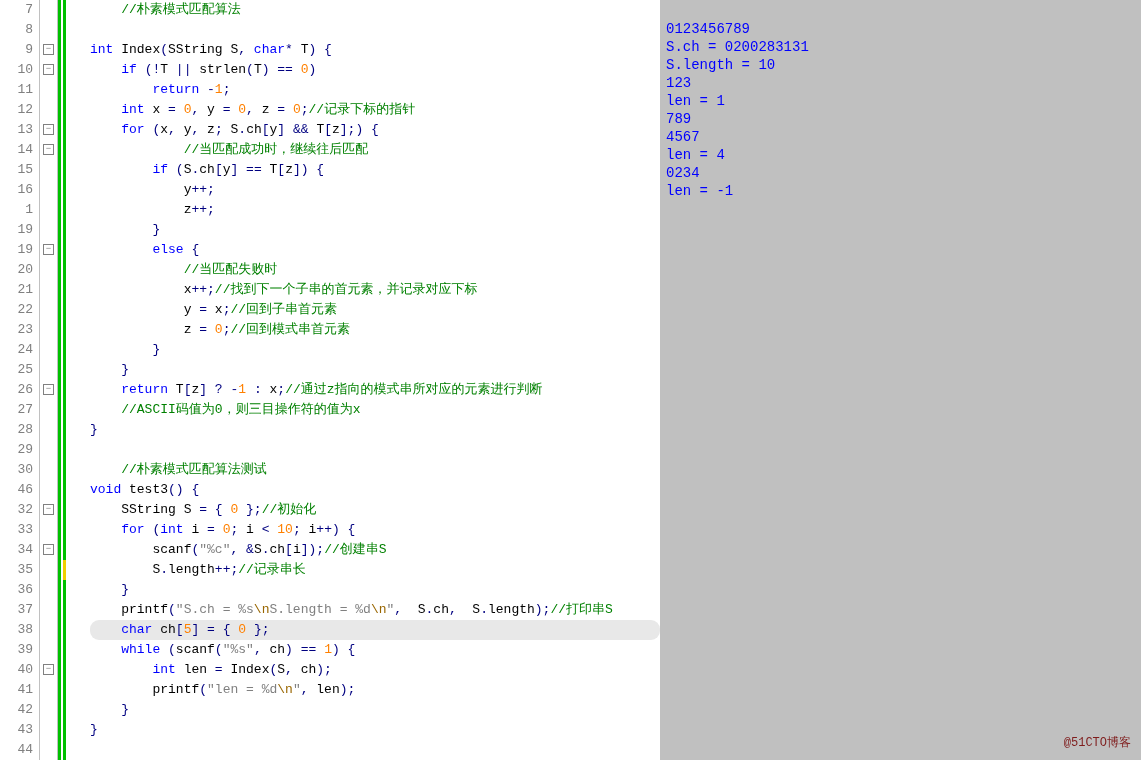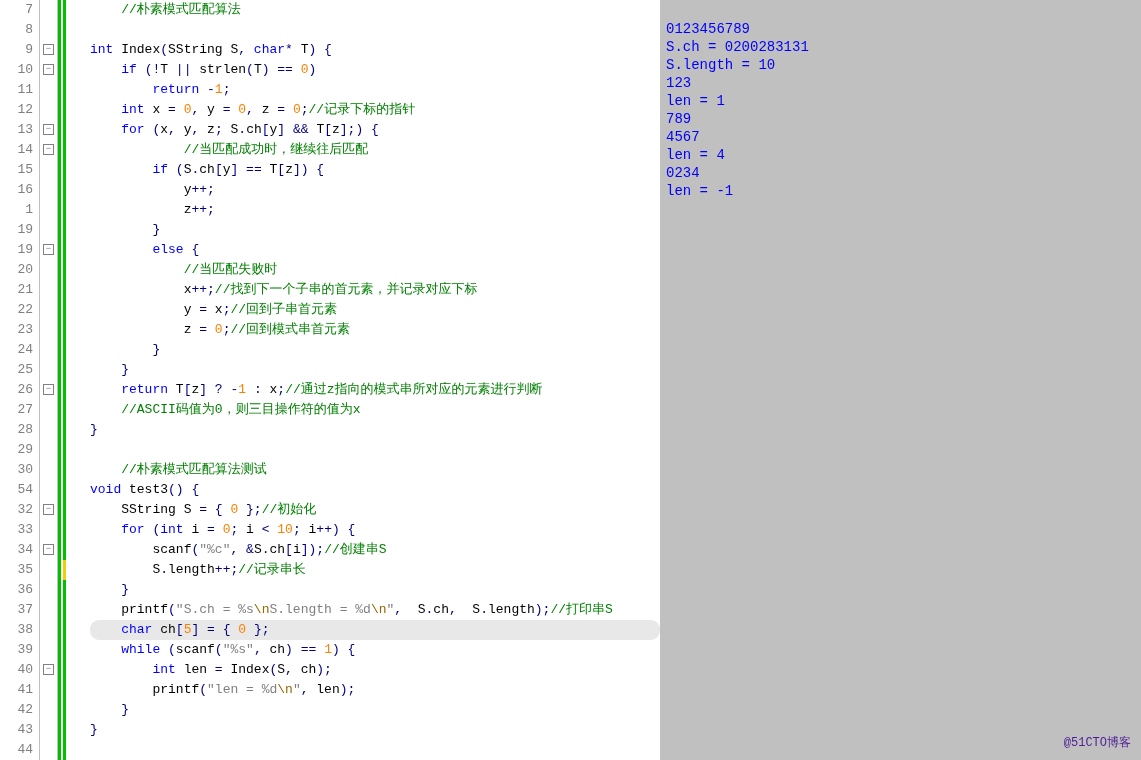--- a/index.html
+++ b/index.html
@@ -96,21 +96,21 @@
   position: relative;
 }
 .console-line {
   color: #0000ff;
   white-space: pre;
 }
 .watermark {
   position: absolute;
   bottom: 8px;
   right: 10px;
-  color: #4c1d95;
+  color: #7f1d1d;
   font-size: 12px;
 }
 </style>
 </head>
 <body>
 
 <div class="editor-panel">
   <div class="gutter" id="gutter">
       <div class="gutter-num">7</div>
       <div class="gutter-num">8</div>
@@ -129,21 +129,21 @@
       <div class="gutter-num">21</div>
       <div class="gutter-num">22</div>
       <div class="gutter-num">23</div>
       <div class="gutter-num">24</div>
       <div class="gutter-num">25</div>
       <div class="gutter-num">26</div>
       <div class="gutter-num">27</div>
       <div class="gutter-num">28</div>
       <div class="gutter-num">29</div>
       <div class="gutter-num">30</div>
-      <div class="gutter-num">54</div>
+      <div class="gutter-num">46</div>
       <div class="gutter-num">32</div>
       <div class="gutter-num">33</div>
       <div class="gutter-num">34</div>
       <div class="gutter-num">35</div>
       <div class="gutter-num">36</div>
       <div class="gutter-num">37</div>
       <div class="gutter-num">38</div>
       <div class="gutter-num">39</div>
       <div class="gutter-num">40</div>
       <div class="gutter-num">41</div>

